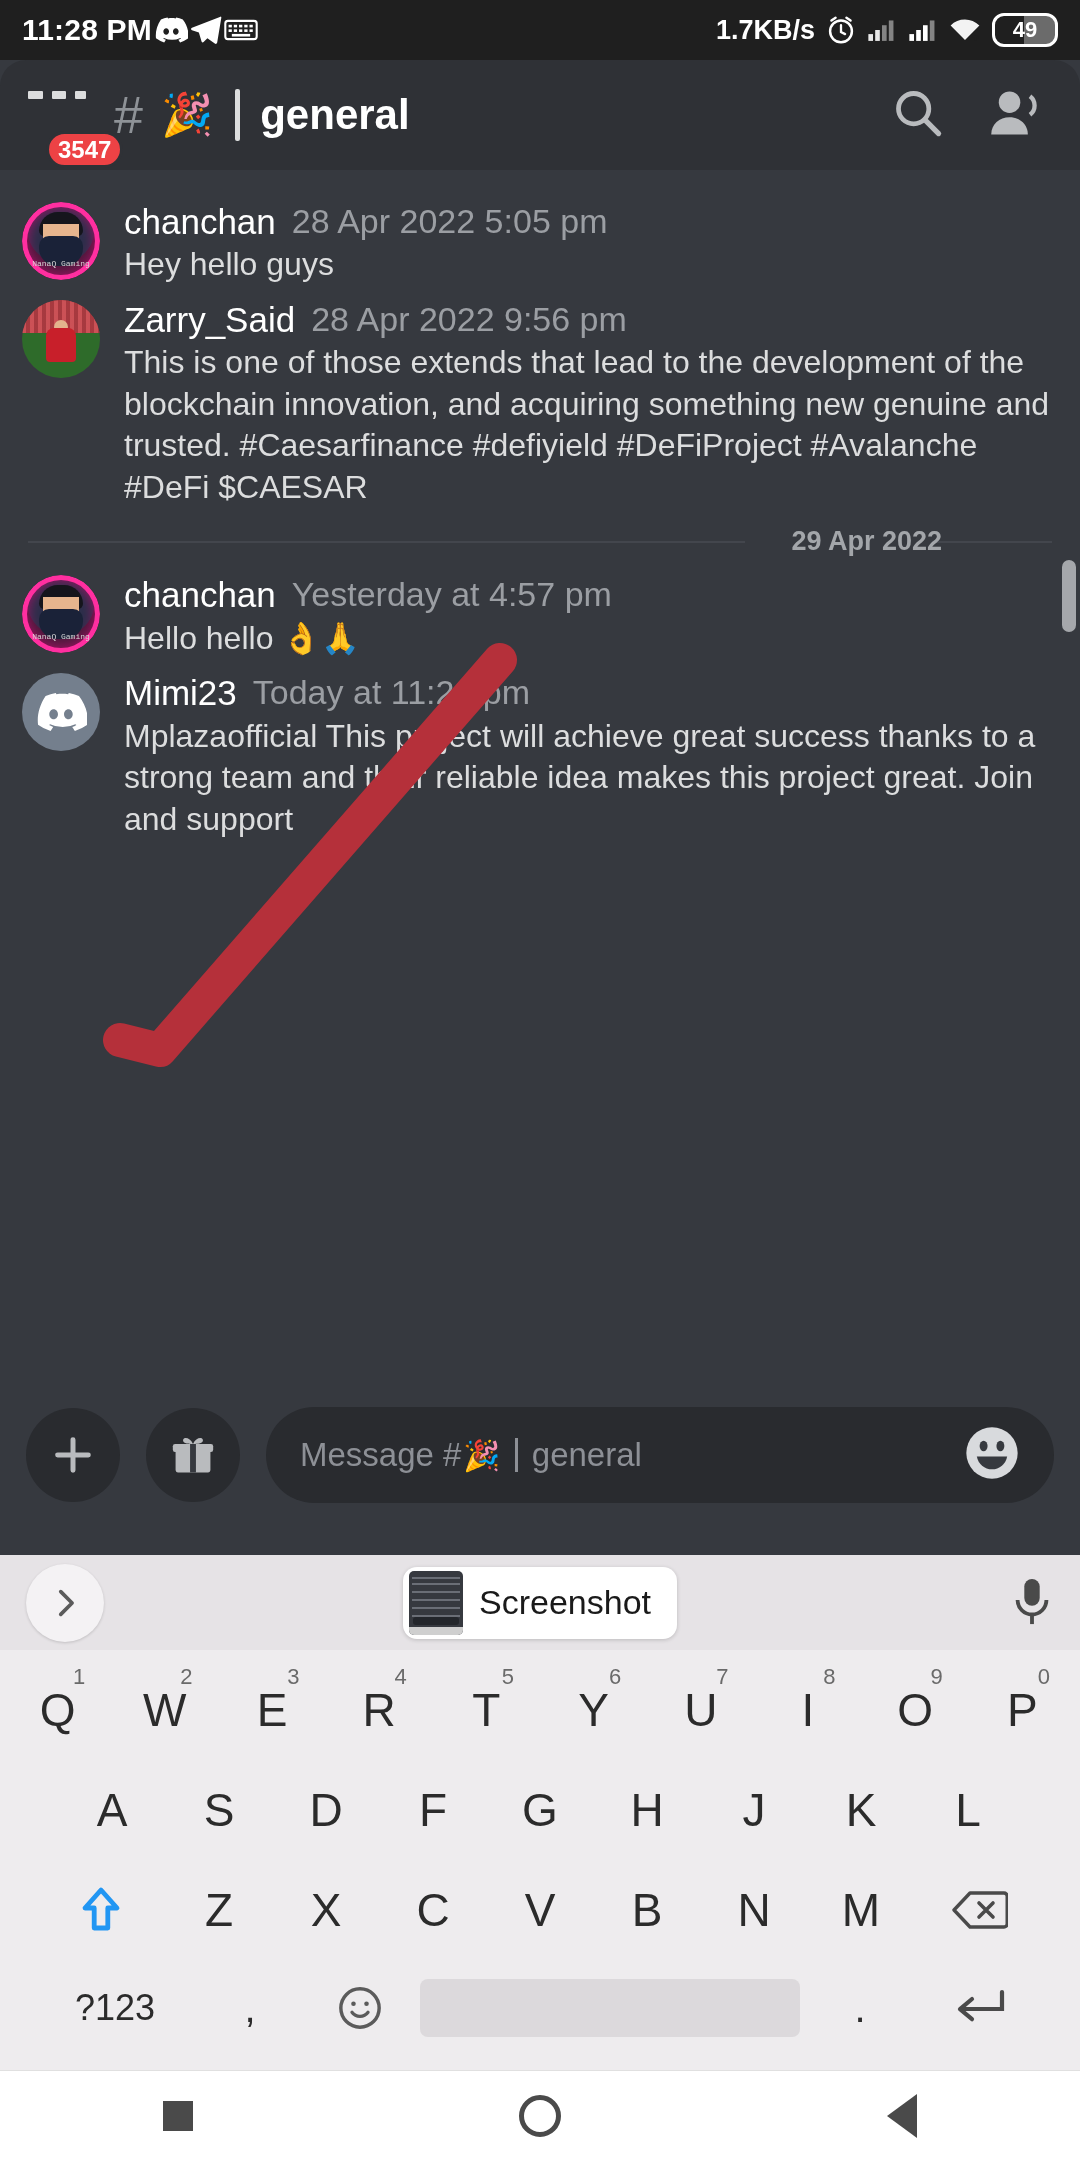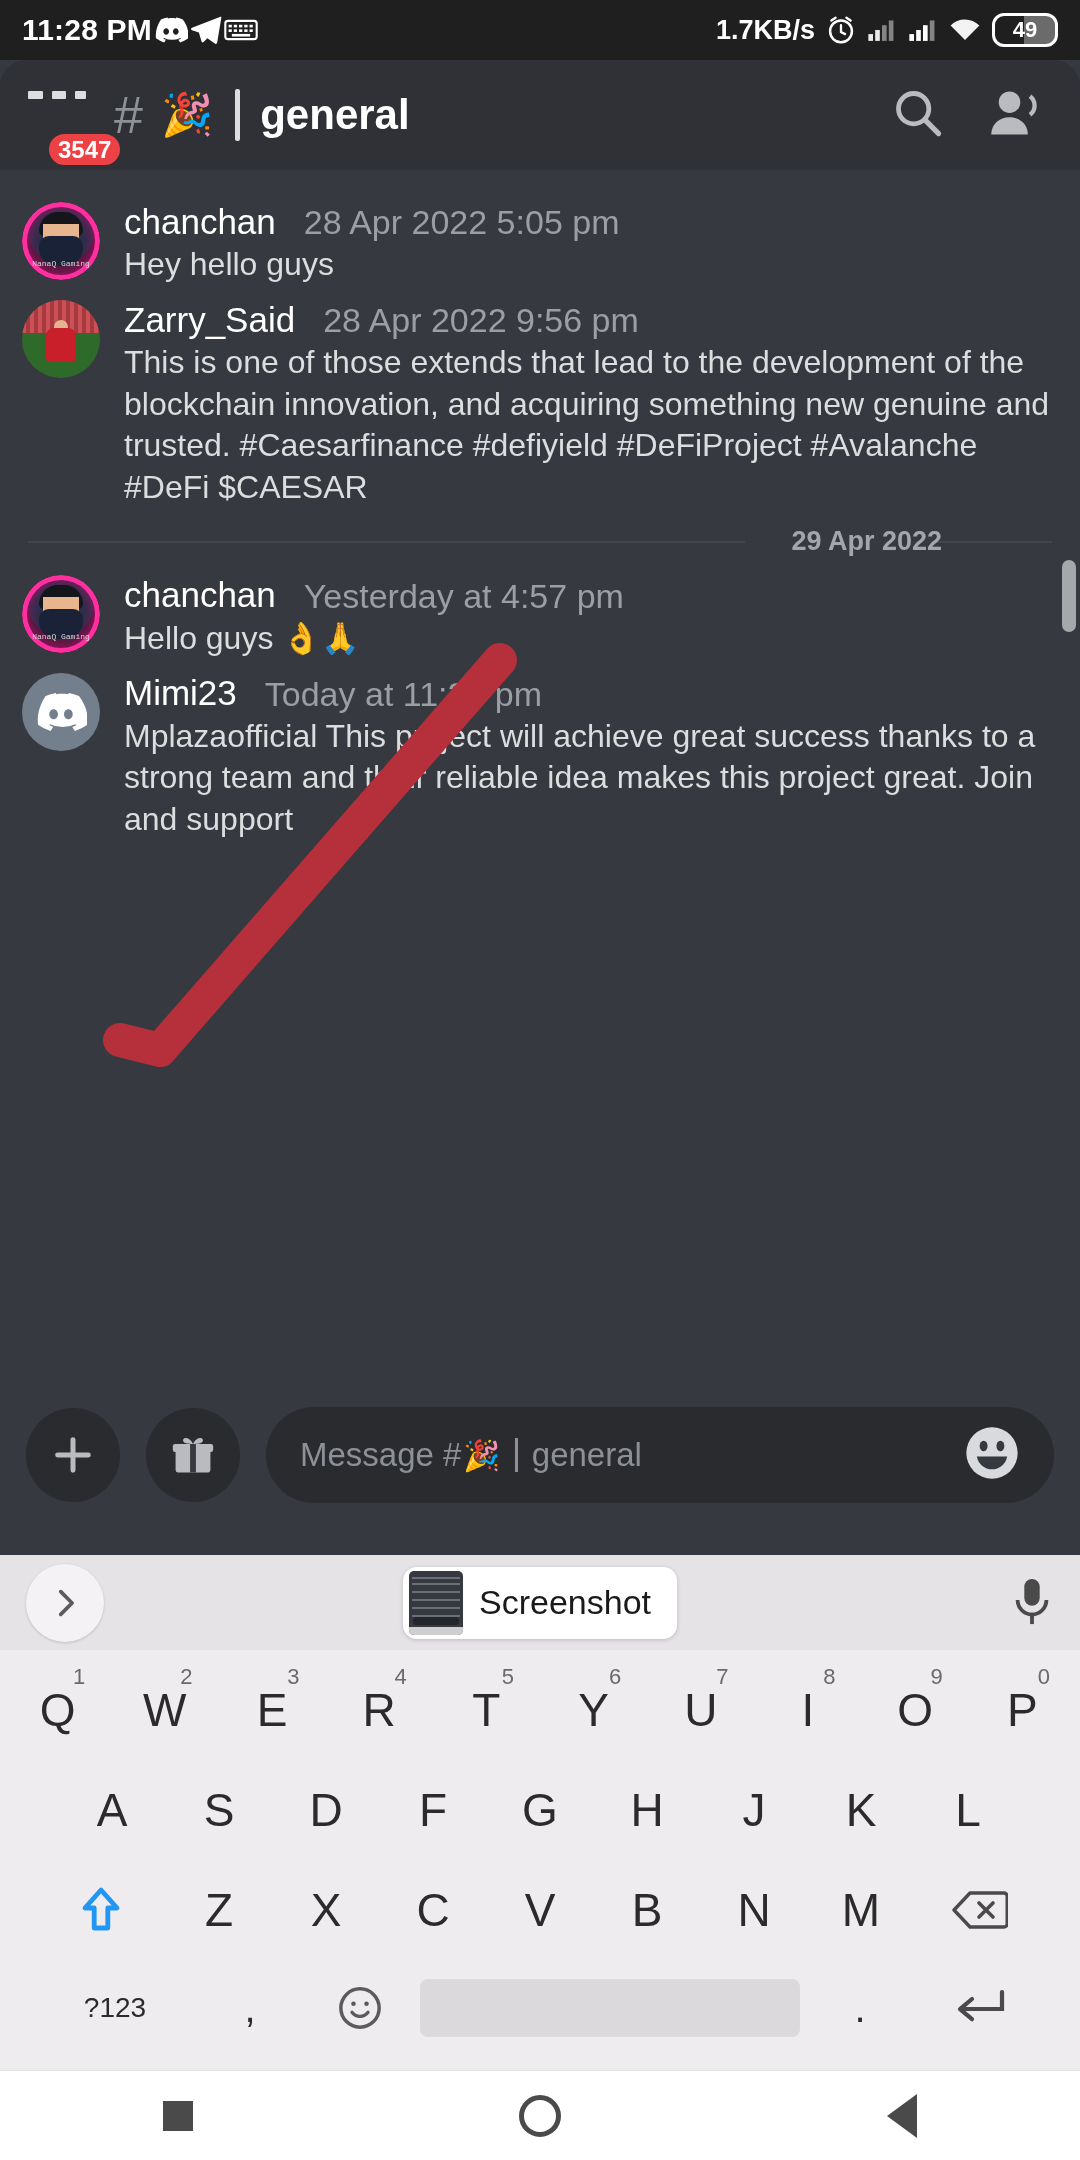--- a/index.html
+++ b/index.html
@@ -52,21 +52,21 @@
   .messages{
     background:#36393f; padding:22px 0 0 0; position:relative;
     height:calc(2160px - 60px - 110px - 200px - 95px - 420px - 90px);
   }
   .msg{ display:flex; padding:10px 22px 4px 22px; }
   .avatar{
     width:78px; height:78px; border-radius:50%; flex:0 0 78px;
     margin-right:24px; overflow:hidden; position:relative; background:#202225;
   }
   .msg-body{ flex:1; min-width:0; }
-  .msg-head{ display:flex; align-items:flex-end; gap:28px; margin-bottom:2px;}
+  .msg-head{ display:flex; align-items:flex-start; gap:16px; margin-bottom:2px;}
   .author{ color:#fff; font-size:35px; font-weight:500; line-height:1.15;}
   .timestamp{ color:#9b9ea3; font-size:34px; }
   .msg-text{ color:#dcddde; font-size:32px; line-height:1.30; word-wrap:break-word;}
   .emoji{ font-size:31px; }
 
   
   .divider{ display:flex; align-items:center; padding:14px 28px 8px 28px; }
   .divider .line{ flex:1; height:2px; background:#43464d; }
   .divider .label{
     color:#a3a6aa; font-size:27px; font-weight:bold; padding:0 18px;
@@ -179,21 +179,21 @@
   }
   .key .num{
     position:absolute; top:4px; right:26px; font-size:22px; color:#6a6a6a;
   }
   .kb-row.r2 .key{ flex:0 0 97px; }
   .kb-row.r2{ gap:10px; }
   .kb-row.r3{ gap:10px; }
   .kb-row.r3 .key{ flex:0 0 97px; }
   .key-wide{ flex:0 0 120px !important; }
   .kb-row.r4{ gap:10px; height:96px; }
-  .key-sym{ flex:0 0 150px !important; font-size:28px; }
+  .key-sym{ flex:0 0 150px !important; font-size:36px; }
   .key-space{
     flex:0 0 380px !important; height:58px; background:#dcd9dc; border-radius:8px;
   }
   .key-comma,.key-period{ flex:0 0 100px !important; font-size:40px;}
 
   
   .navbar{
     height:90px; background:#fff; display:flex; align-items:center;
     justify-content:space-around; border-top:1px solid #e0e0e0;
   }
@@ -356,21 +356,21 @@
       <div class="hair"></div>
       <div class="face"></div>
       <div class="mask"></div>
       <div class="tag">NanaQ Gaming</div>
     </div>
     <div class="msg-body">
       <div class="msg-head">
         <span class="author">chanchan</span>
         <span class="timestamp">Yesterday at 4:57 pm</span>
       </div>
-      <div class="msg-text"><span>Hello guys </span><span class="emoji">👌🙏</span></div>
+      <div class="msg-text"><span>Hello hello </span><span class="emoji">👌🙏</span></div>
     </div>
   </div>
 
 
   <div class="msg">
     <div class="avatar av-discord">
       <svg width="52" height="40" viewBox="0 0 24 18">
           <path fill="#fff" d="M20.3 1.6A19 19 0 0 0 15.6.2l-.3.6c-1.8-.3-3.6-.3-5.4 0L9.6.2A19 19 0 0 0 4.9 1.6C1.9 6.1.9 10.5 1.4 14.9a19 19 0 0 0 5.8 2.9l1.2-1.9a12 12 0 0 1-1.9-.9l.5-.4a13.6 13.6 0 0 0 11.6 0l.5.4c-.6.4-1.2.7-1.9.9l1.2 1.9a19 19 0 0 0 5.8-2.9c.6-5.1-1-9.5-3.9-13.3ZM8.6 12.3c-1.1 0-2-1-2-2.3s.9-2.3 2-2.3 2 1 2 2.3-.9 2.3-2 2.3Zm6.8 0c-1.1 0-2-1-2-2.3s.9-2.3 2-2.3 2 1 2 2.3-.9 2.3-2 2.3Z"></path>
         </svg>
     </div>

